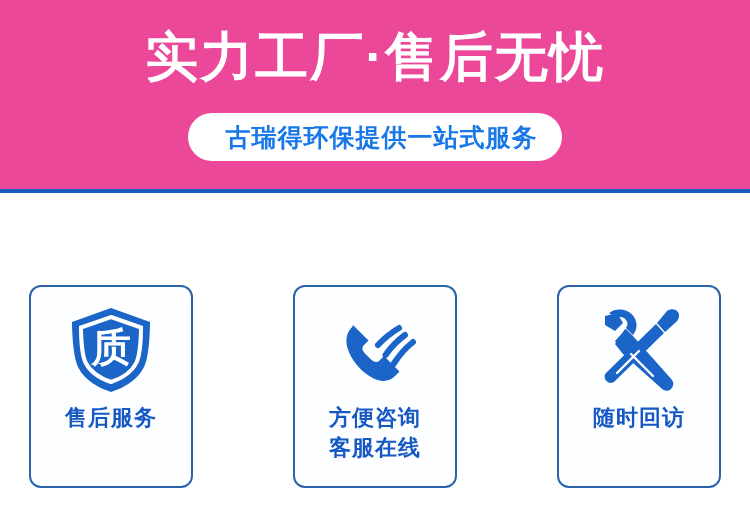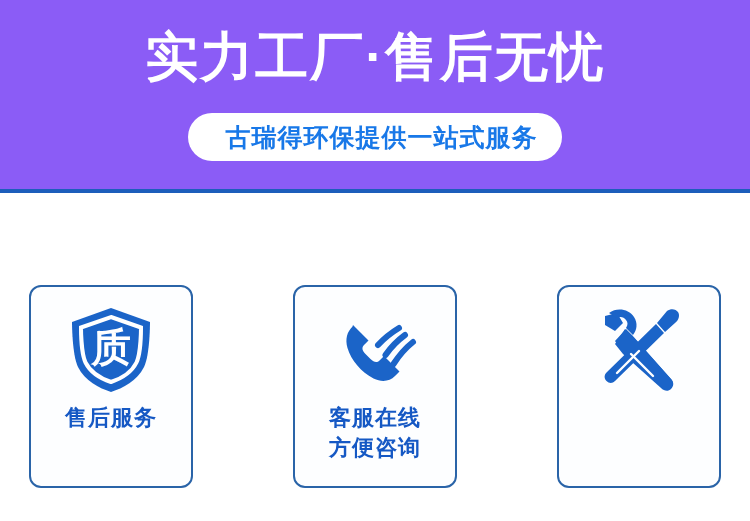--- a/index.html
+++ b/index.html
@@ -22,21 +22,21 @@
     background: #ffffff;
   }
 
   
   .banner {
     position: absolute;
     left: 0;
     top: 0;
     width: 750px;
     height: 193px;
-    background: #8b5cf6;
+    background: #ec4899;
     overflow: hidden;
   }
   .banner-bottom-edge {
     position: absolute;
     left: 0;
     bottom: 0;
     width: 750px;
     height: 4px;
     background: #1c5ebb;
   }
@@ -164,22 +164,22 @@
           <g fill="#1b64c8">
             <path d="M23.5 23.5 C18 29 16 36 18.5 45 C22 57 32 69 44.5 75.5 C53 79.5 60.5 78.5 66 73 L70.5 68.5 L55 53 L50.5 57.5 C48 60 45 59.5 41.5 56 L36.5 51 C33 47.5 32.5 44.5 35 42 L39.5 37.5 L24 22 Z"></path>
           </g>
           <g fill="none" stroke="#1b64c8" stroke-width="6" stroke-linecap="round">
             <path d="M49 42 C55.5 35 62.5 29.5 70 25"></path>
             <path d="M56.5 52 C62 44 68.5 37.5 76 32"></path>
             <path d="M64.5 61 C70 52.5 76.5 45 84 39"></path>
           </g>
         </svg>
       </div>
+      <div class="card-label">方便咨询</div>
       <div class="card-label">客服在线</div>
-      <div class="card-label">方便咨询</div>
     </div>
 
     <div class="card">
       <div class="card-icon">
         <svg width="92" height="92" viewBox="0 0 92 92" aria-hidden="true">
           <g fill="#1b64c8">
 
             <path d="M12 13 L24 10 L30 20 L22 28 L12 22 Z"></path>
             <path d="M16 10 C24 4 36 6 41 14 C45 20 44 27 40 32 L33 25 C35 22 35 19 33 17 C31 14 27 13 24 15 Z"></path>
 
@@ -189,17 +189,18 @@
             <path d="M74 8 C78 5 83 6 85 9 C87 12 86 17 82 20 L72 29 L64 20 Z"></path>
 
             <path d="M63 21 L71 30 L22 78 C19.5 80.5 16 80.5 13.5 78 C11 75.5 11 72 13.5 69.5 Z"></path>
           </g>
           <g stroke="#ffffff" stroke-width="2.4" stroke-linecap="round">
             <line x1="24" y1="70" x2="46" y2="48"></line>
             <line x1="60" y1="73" x2="38" y2="51"></line>
           </g>
         </svg>
       </div>
+      <div class="card-label">随时回访</div>
     </div>
 
 
   </div>
 </div>
 
 </body></html>

